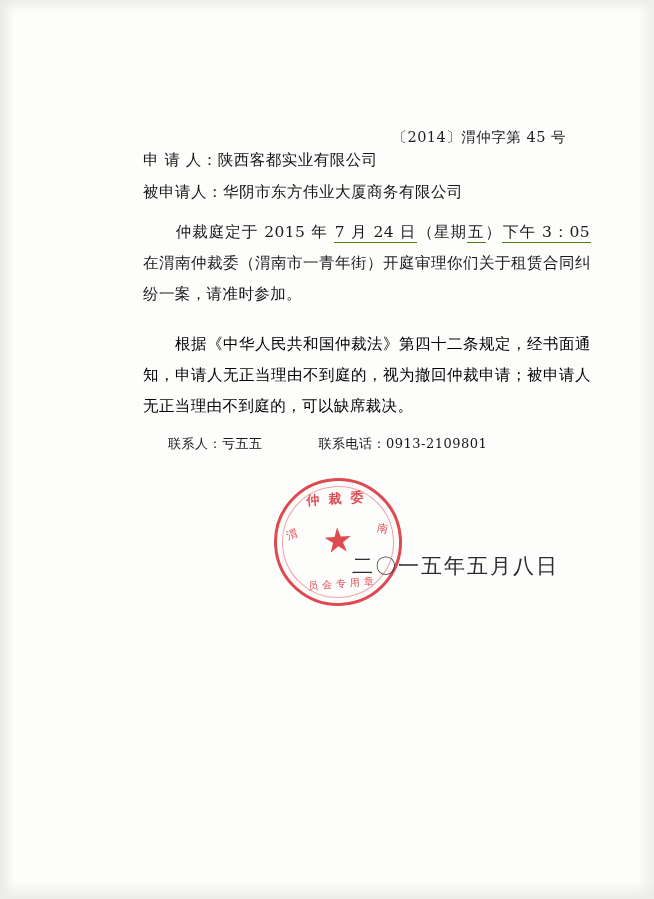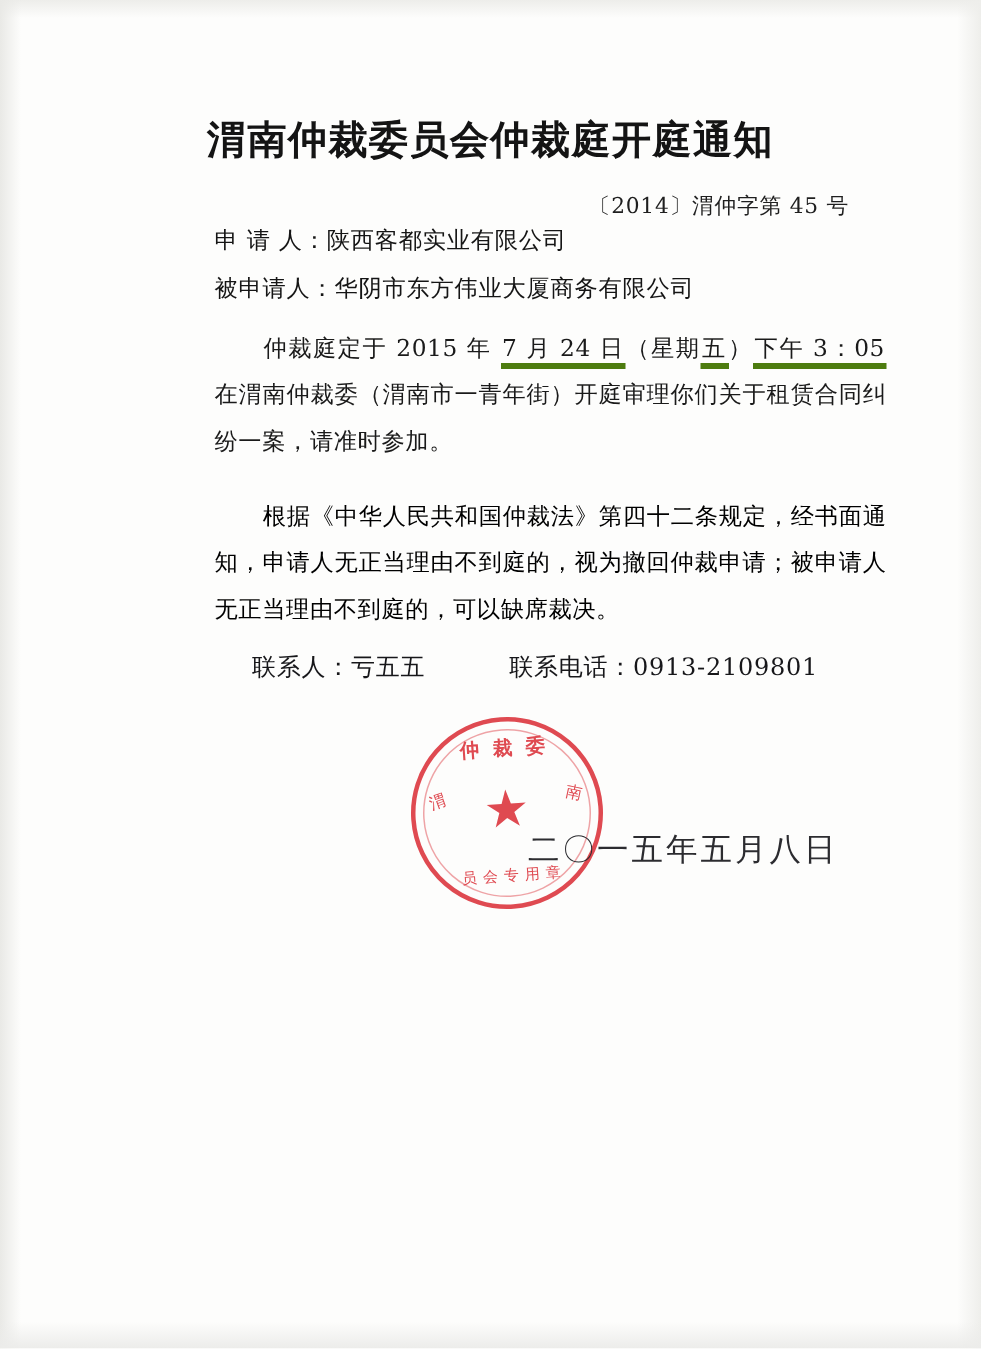--- a/index.html
+++ b/index.html
@@ -98,29 +98,29 @@
     letter-spacing: 0.4px;
     color: #1a1a1a;
     text-align: justify;
   }
   #para-1 { top: 217px; }
   #para-2 { top: 329px; color: #000000; }
 
   .indent { display: inline-block; width: 32px; }
 
   .underline {
-    border-bottom: 4px solid #4d7c0f;
+    border-bottom: 1px solid #4d7c0f;
     padding: 0 1px 1px 1px;
   }
 
   .contact-line {
     position: absolute;
     top: 435px;
     left: 168px;
-    font-size: 16px;
+    font-size: 13px;
     letter-spacing: 0.5px;
     color: #17171a;
     white-space: nowrap;
   }
   .contact-line .gap { display: inline-block; width: 56px; }
 
   .sign-date {
     position: absolute;
     top: 552px;
     left: 352px;
@@ -218,21 +218,20 @@
 </head>
 <body>
 
 <div class="page">
 
   <div class="scan-edge-top"></div>
   <div class="scan-edge-left"></div>
   <div class="scan-edge-right"></div>
   <div class="scan-edge-bottom"></div>
 
-  <div class="doc-title">渭南仲裁委员会仲裁庭开庭通知</div>
 
   <div class="doc-number">〔2014〕渭仲字第 45 号</div>
 
   <div class="field-row" id="row-applicant">
     <span class="label">申 请 人：</span><span class="value">陕西客都实业有限公司</span>
   </div>
 
   <div class="field-row" id="row-respondent">
     <span class="label">被申请人：</span><span class="value">华阴市东方伟业大厦商务有限公司</span>
   </div>

